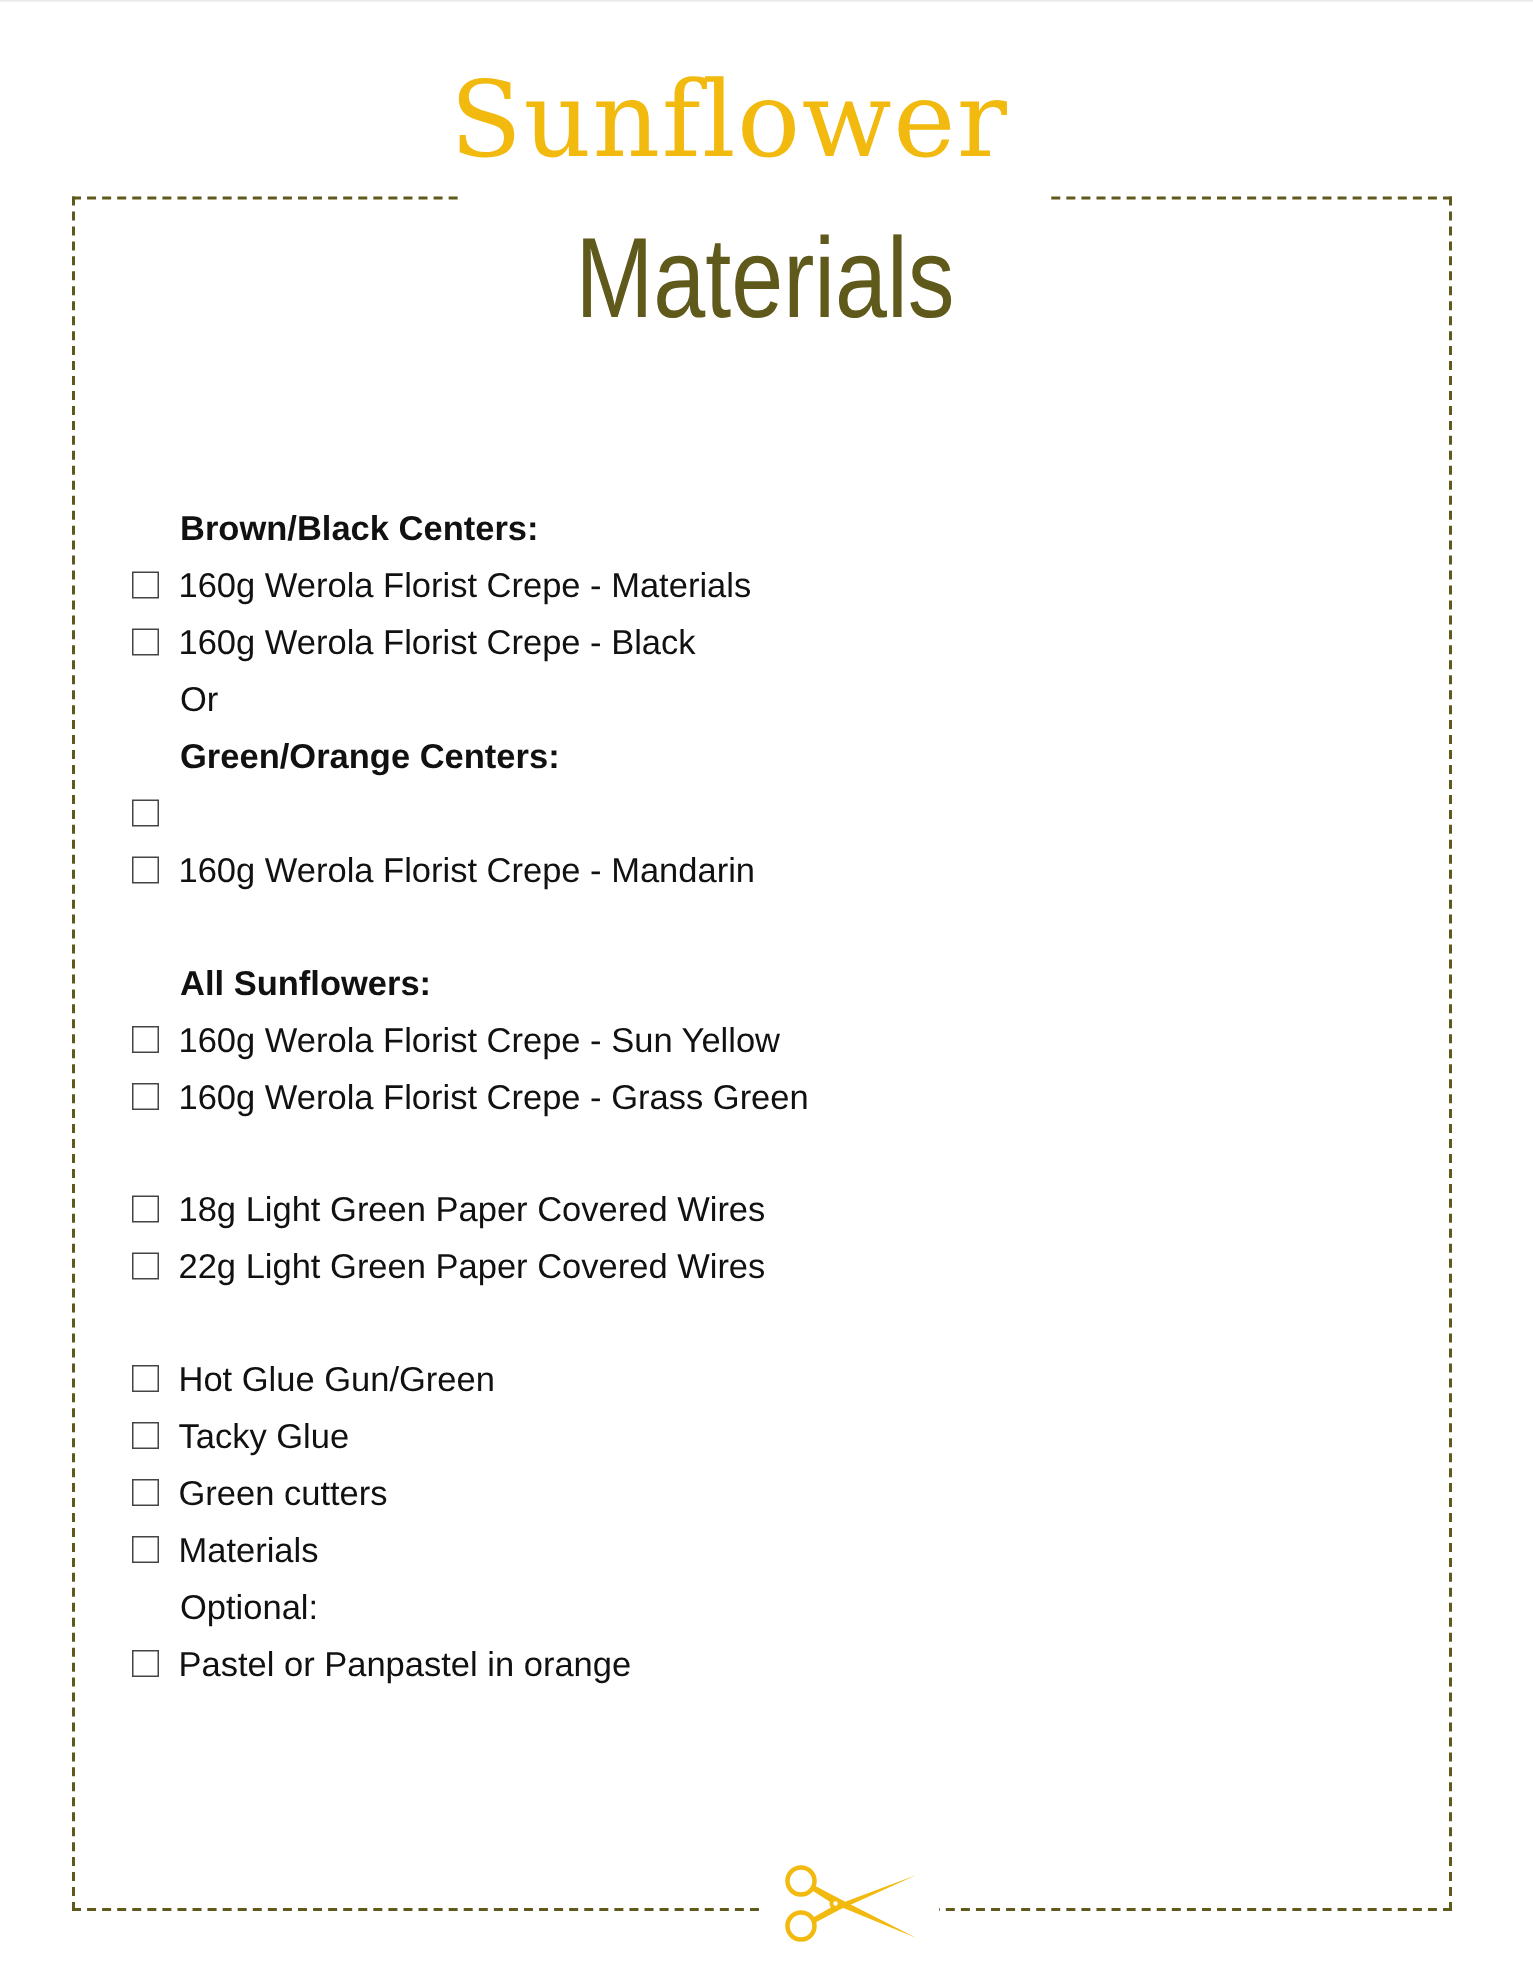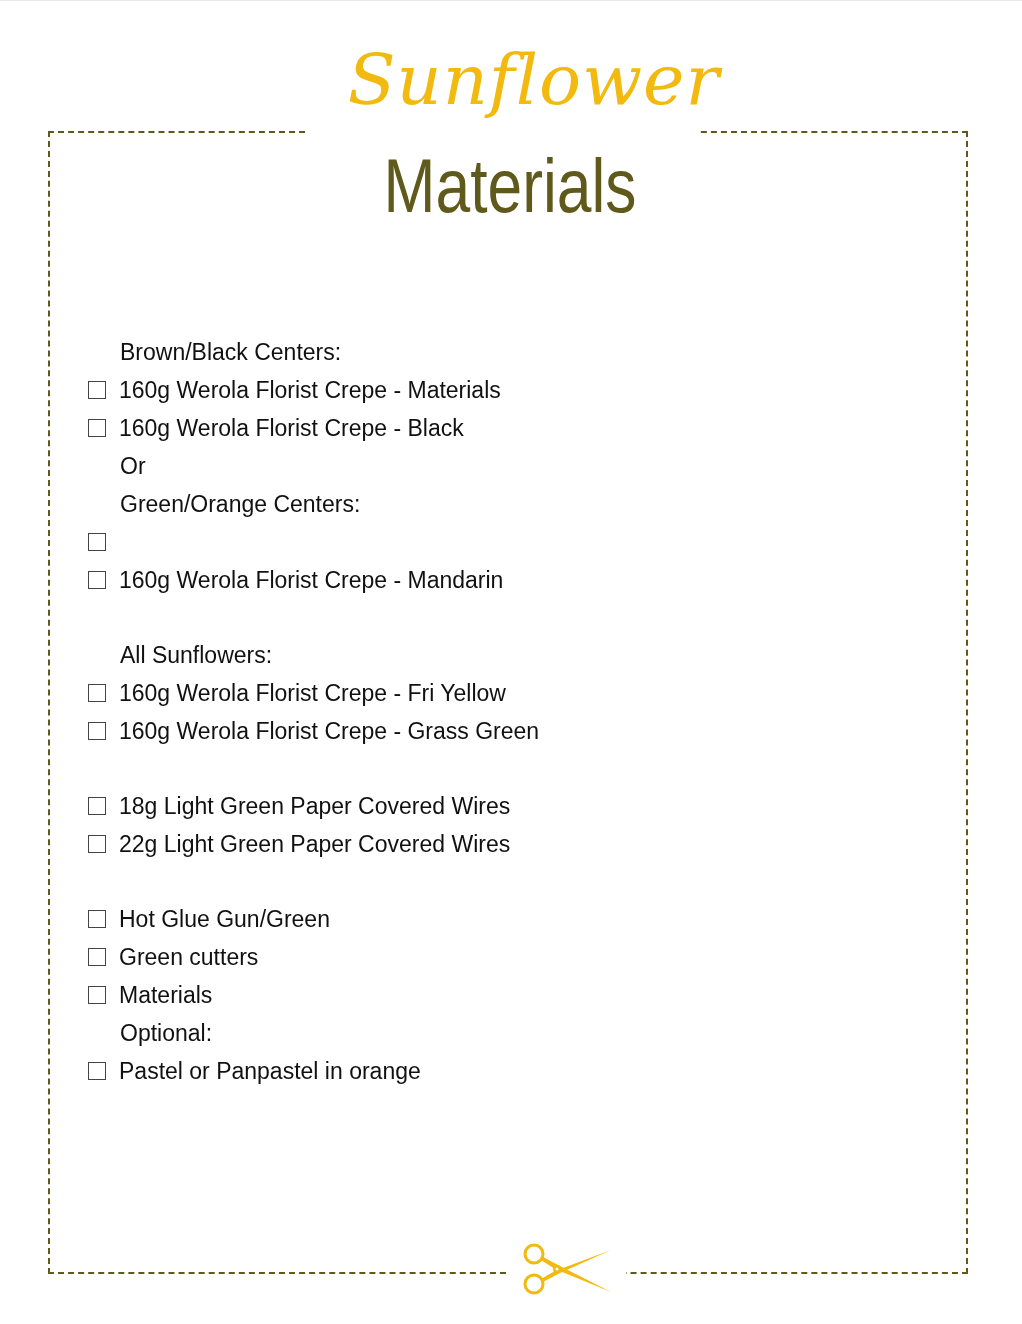--- a/index.html
+++ b/index.html
@@ -1,27 +1,27 @@
 <!DOCTYPE html>
 <html><head>
 <meta charset="utf-8">
 <style>
   html,body{margin:0;padding:0;background:#fff;}
   body{width:1022px;height:1324px;position:relative;overflow:hidden;font-family:"Liberation Sans",sans-serif;}
   .topline{position:absolute;left:0;top:0;width:1022px;height:1px;background:#e8e8e8;}
   .frame{position:absolute;left:48px;top:131px;width:920px;height:1143px;border:2px dashed #5f5a1c;box-sizing:border-box;}
   .gap{position:absolute;background:#fff;}
-  .title-script{position:absolute;left:300px;top:30px;width:420px;text-align:right;font-family:"DejaVu Serif",serif;font-style:italic;font-size:70px;color:#f2b90f;line-height:100px;letter-spacing:1px;}
+  .title-script{position:absolute;left:300px;top:30px;width:420px;text-align:left;font-family:"DejaVu Serif",serif;font-size:70px;color:#f2b90f;line-height:100px;letter-spacing:1px;}
   .title-main{position:absolute;left:300px;top:136px;width:420px;text-align:center;font-family:"Liberation Sans Narrow","Liberation Sans",sans-serif;font-size:76px;color:#5f5a1c;line-height:100px;transform:scaleX(0.82);}
   .list{position:absolute;left:86px;top:333px;}
   .row{position:relative;height:38px;display:flex;align-items:center;font-size:23px;color:#111;}
   .spacer{height:37px;}
   .cb{width:18px;height:18px;border:1.5px solid #444;box-sizing:border-box;margin-left:2px;margin-right:13px;flex:0 0 auto;}
   .nocb{width:18px;margin-left:2px;margin-right:14px;flex:0 0 auto;}
-  .bold{font-weight:normal;}
+  .bold{font-weight:bold;}
   .scissors{position:absolute;left:515px;top:1238px;}
 </style>
 </head>
 <body>
 
 <div class="topline"></div>
 
 <div class="frame"></div>
 <div class="gap" style="left:306px;top:125px;width:392px;height:14px;"></div>
 <div class="gap" style="left:508px;top:1266px;width:118px;height:16px;"></div>
@@ -57,39 +57,43 @@
       <span class="cb"></span>
       <span>160g Werola Florist Crepe - Mandarin</span>
     </div>
   <div class="spacer"></div>
   <div class="row">
       <span class="nocb"></span>
       <span class="bold">All Sunflowers:</span>
     </div>
   <div class="row">
       <span class="cb"></span>
-      <span>160g Werola Florist Crepe - Fri Yellow</span>
+      <span>160g Werola Florist Crepe - Sun Yellow</span>
     </div>
   <div class="row">
       <span class="cb"></span>
       <span>160g Werola Florist Crepe - Grass Green</span>
     </div>
   <div class="spacer"></div>
   <div class="row">
       <span class="cb"></span>
       <span>18g Light Green Paper Covered Wires</span>
     </div>
   <div class="row">
       <span class="cb"></span>
       <span>22g Light Green Paper Covered Wires</span>
     </div>
   <div class="spacer"></div>
   <div class="row">
       <span class="cb"></span>
       <span>Hot Glue Gun/Green</span>
+    </div>
+  <div class="row">
+      <span class="cb"></span>
+      <span>Tacky Glue</span>
     </div>
   <div class="row">
       <span class="cb"></span>
       <span>Green cutters</span>
     </div>
   <div class="row">
       <span class="cb"></span>
       <span>Materials</span>
     </div>
   <div class="row">

